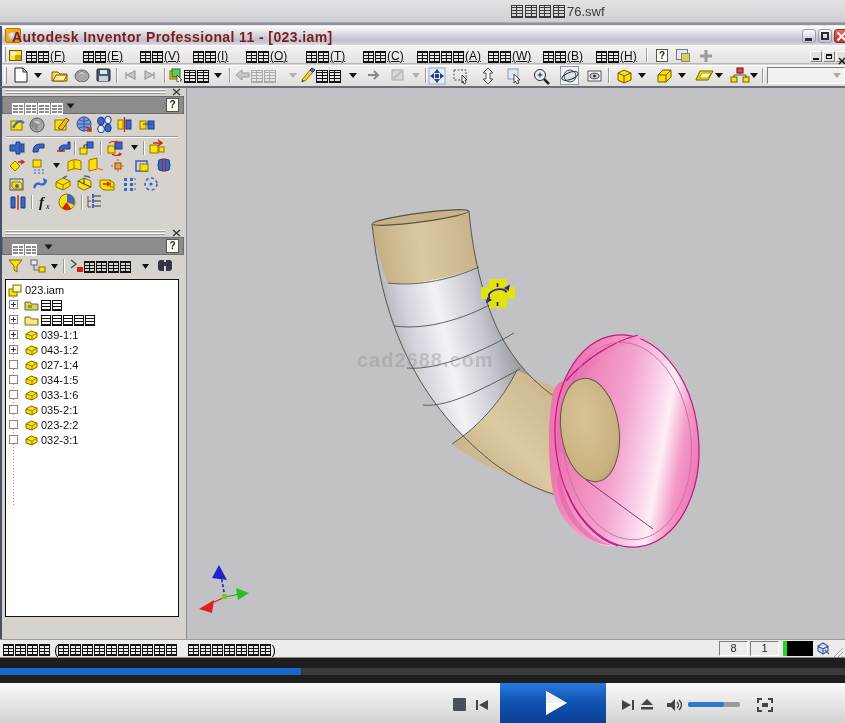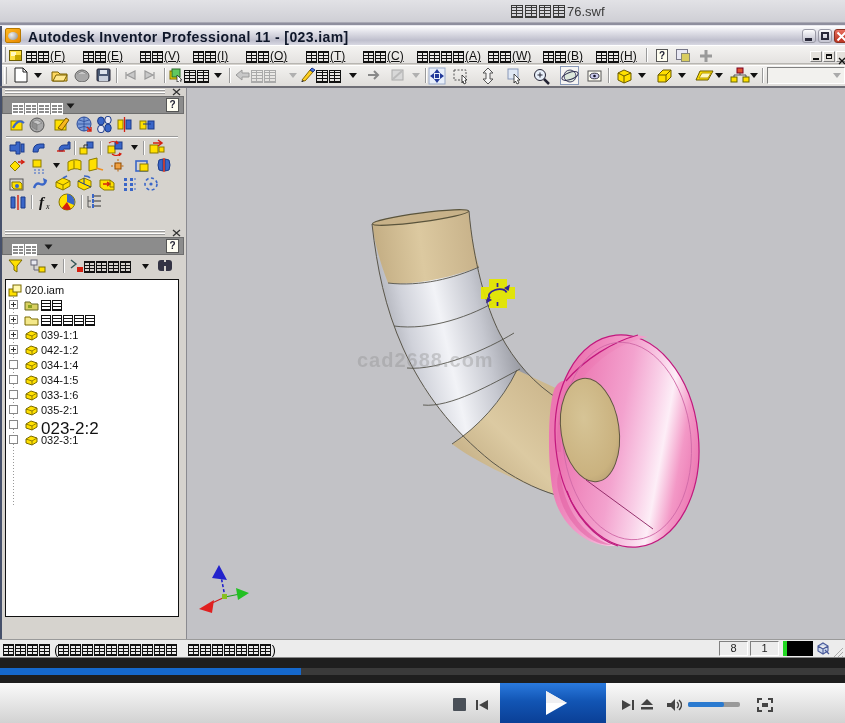--- a/index.html
+++ b/index.html
@@ -18,21 +18,21 @@
 <div class="ab" style="left:511px;top:3px;height:16px;font-size:13px;color:#3a3a3a;white-space:nowrap"><i class="cj" style="width:12px;height:13px;margin-right:2px;color:#3a3a3a;margin-bottom:0px"></i><i class="cj" style="width:12px;height:13px;margin-right:2px;color:#3a3a3a;margin-bottom:0px"></i><i class="cj" style="width:12px;height:13px;margin-right:2px;color:#3a3a3a;margin-bottom:0px"></i><i class="cj" style="width:12px;height:13px;margin-right:2px;color:#3a3a3a;margin-bottom:0px"></i><span class="lat">76.swf</span></div>
 <div class="ab" style="left:0;top:22px;width:845px;height:1px;background:#a9a9b4"></div>
 <div class="ab" style="left:0;top:23px;width:845px;height:2px;background:#8f8f9e"></div>
 <div class="ab" style="left:0;top:25px;width:845px;height:1px;background:#e8e8ee"></div>
 
 <div class="ab" style="left:0;top:26px;width:845px;height:632px;background:#d6d3ce;border-left:2px solid #46506a"></div>
 <div class="ab" style="left:2px;top:26px;width:843px;height:19px;background:linear-gradient(#ffffff,#e3e3ea 30%,#bfbfcd 75%,#d8d8e2)"></div>
 <div class="ab" style="left:5px;top:28px;width:16px;height:15px;background:linear-gradient(135deg,#ffb820,#e88800);border:1px solid #b87800;border-radius:2px">
  <div class="ab" style="left:2px;top:3px;width:10px;height:8px;background:radial-gradient(circle at 35% 35%,#f0f0f0,#8a8a8a);border-radius:50%"></div>
 </div>
-<div class="ab" style="left:28px;top:29px;font-size:14px;font-weight:bold;color:#0f172a;letter-spacing:0.4px">Autodesk Inventor Professional 11 - [023.iam]</div>
+<div class="ab" style="left:12px;top:29px;font-size:14px;font-weight:bold;color:#7f1d1d;letter-spacing:0.4px">Autodesk Inventor Professional 11 - [023.iam]</div>
 <div class="ab" style="left:802px;top:29px;width:14px;height:14px;background:linear-gradient(#fdfdfe,#c8c8d4 80%);border:1px solid #9a9aa6;border-radius:3px">
     <div class="ab" style="left:2px;top:8px;width:7px;height:3px;background:#2a2a3a"></div>
   </div>
 <div class="ab" style="left:818px;top:29px;width:14px;height:14px;background:linear-gradient(#fdfdfe,#c8c8d4 80%);border:1px solid #9a9aa6;border-radius:3px">
     <div class="ab" style="left:2px;top:2px;width:8px;height:8px;border:2px solid #2a2a3a"></div>
   </div>
 <div class="ab" style="left:834px;top:29px;width:14px;height:14px;background:linear-gradient(#e87060,#c03a28 80%);border:1px solid #8c3020;border-radius:3px">
     <svg class="ab" style="left:1px;top:1px" width="11" height="11">
       <path d="M1.5 1.5 L9.5 9.5 M9.5 1.5 L1.5 9.5" stroke="#fff" stroke-width="2"></path>
     </svg>
@@ -501,21 +501,21 @@
     <path d="M2 6 Q2 3 5 3 L8 3 L8 14 L5 14 Q2 14 2 11 Z" fill="#334"></path>
     <path d="M16 6 Q16 3 13 3 L10 3 L10 14 L13 14 Q16 14 16 11 Z" fill="#334"></path>
     <rect x="8" y="5" width="2" height="4" fill="#334"></rect>
   </svg>
 <div class="ab" style="left:5px;top:279px;width:174px;height:338px;background:#fff;border:1px solid #111"></div>
 <div class="ab" style="left:13px;top:290px;width:1px;height:215px;background:repeating-linear-gradient(0deg,#999 0 1px,transparent 1px 3px)"></div>
 <svg class="ab" style="left:8px;top:284px" width="15" height="13">
     <rect x="1" y="5" width="8" height="7" fill="#ffe000" stroke="#7a6a00"></rect>
     <rect x="5" y="1" width="8" height="7" fill="#fff8b0" stroke="#7a6a00"></rect>
   </svg>
-<div class="ab" style="left:25px;top:284px;font-size:11px;color:#111">020.iam</div>
+<div class="ab" style="left:25px;top:284px;font-size:11px;color:#111">023.iam</div>
 <div class="ab" style="left:9px;top:300px;width:9px;height:9px;background:#fff;border:1px solid #888">
     <svg style="display:block" width="7" height="7">
       <path d="M1 3.5 h5 M3.5 1 v5" stroke="#333"></path>
     </svg>
   </div>
 <svg class="ab" style="left:24px;top:299px" width="15" height="12">
     <path d="M1 3 h5 l1.5 2 h6.5 v6 h-13 z" fill="#d8d060" stroke="#6a6a20"></path>
     <rect x="4" y="6" width="4" height="3" fill="#8aa020"></rect>
   </svg>
 <div class="ab" style="left:41px;top:298px;font-size:12px"><i class="cj" style="width:10px;height:11px;margin-right:1px;color:#111;margin-bottom:0px"></i><i class="cj" style="width:10px;height:11px;margin-right:1px;color:#111;margin-bottom:0px"></i></div>
@@ -540,27 +540,27 @@
 <div class="ab" style="left:41px;top:329px;font-size:11px;color:#111">039-1:1</div>
 <div class="ab" style="left:9px;top:345px;width:9px;height:9px;background:#fff;border:1px solid #888">
     <svg style="display:block" width="7" height="7">
       <path d="M1 3.5 h5 M3.5 1 v5" stroke="#333"></path>
     </svg>
   </div>
 <svg class="ab" style="left:24px;top:344px" width="15" height="12">
     <path d="M2 5 L7 2 L13 4 L13 8 L8 11 L2 9 Z" fill="#ffe000" stroke="#7a6a00"></path>
     <path d="M2 5 L8 7 L13 4 M8 7 V11" fill="none" stroke="#7a6a00" stroke-width="0.8"></path>
   </svg>
-<div class="ab" style="left:41px;top:344px;font-size:11px;color:#111">042-1:2</div>
+<div class="ab" style="left:41px;top:344px;font-size:11px;color:#111">043-1:2</div>
 <div class="ab" style="left:9px;top:360px;width:9px;height:9px;background:#fff;border:1px solid #888"></div>
 <svg class="ab" style="left:24px;top:359px" width="15" height="12">
     <path d="M2 5 L7 2 L13 4 L13 8 L8 11 L2 9 Z" fill="#ffe000" stroke="#7a6a00"></path>
     <path d="M2 5 L8 7 L13 4 M8 7 V11" fill="none" stroke="#7a6a00" stroke-width="0.8"></path>
   </svg>
-<div class="ab" style="left:41px;top:359px;font-size:11px;color:#111">034-1:4</div>
+<div class="ab" style="left:41px;top:359px;font-size:11px;color:#111">027-1:4</div>
 <div class="ab" style="left:9px;top:375px;width:9px;height:9px;background:#fff;border:1px solid #888"></div>
 <svg class="ab" style="left:24px;top:374px" width="15" height="12">
     <path d="M2 5 L7 2 L13 4 L13 8 L8 11 L2 9 Z" fill="#ffe000" stroke="#7a6a00"></path>
     <path d="M2 5 L8 7 L13 4 M8 7 V11" fill="none" stroke="#7a6a00" stroke-width="0.8"></path>
   </svg>
 <div class="ab" style="left:41px;top:374px;font-size:11px;color:#111">034-1:5</div>
 <div class="ab" style="left:9px;top:390px;width:9px;height:9px;background:#fff;border:1px solid #888"></div>
 <svg class="ab" style="left:24px;top:389px" width="15" height="12">
     <path d="M2 5 L7 2 L13 4 L13 8 L8 11 L2 9 Z" fill="#ffe000" stroke="#7a6a00"></path>
     <path d="M2 5 L8 7 L13 4 M8 7 V11" fill="none" stroke="#7a6a00" stroke-width="0.8"></path>
@@ -570,21 +570,21 @@
 <svg class="ab" style="left:24px;top:404px" width="15" height="12">
     <path d="M2 5 L7 2 L13 4 L13 8 L8 11 L2 9 Z" fill="#ffe000" stroke="#7a6a00"></path>
     <path d="M2 5 L8 7 L13 4 M8 7 V11" fill="none" stroke="#7a6a00" stroke-width="0.8"></path>
   </svg>
 <div class="ab" style="left:41px;top:404px;font-size:11px;color:#111">035-2:1</div>
 <div class="ab" style="left:9px;top:420px;width:9px;height:9px;background:#fff;border:1px solid #888"></div>
 <svg class="ab" style="left:24px;top:419px" width="15" height="12">
     <path d="M2 5 L7 2 L13 4 L13 8 L8 11 L2 9 Z" fill="#ffe000" stroke="#7a6a00"></path>
     <path d="M2 5 L8 7 L13 4 M8 7 V11" fill="none" stroke="#7a6a00" stroke-width="0.8"></path>
   </svg>
-<div class="ab" style="left:41px;top:419px;font-size:17px;color:#111">023-2:2</div>
+<div class="ab" style="left:41px;top:419px;font-size:11px;color:#111">023-2:2</div>
 <div class="ab" style="left:9px;top:435px;width:9px;height:9px;background:#fff;border:1px solid #888"></div>
 <svg class="ab" style="left:24px;top:434px" width="15" height="12">
     <path d="M2 5 L7 2 L13 4 L13 8 L8 11 L2 9 Z" fill="#ffe000" stroke="#7a6a00"></path>
     <path d="M2 5 L8 7 L13 4 M8 7 V11" fill="none" stroke="#7a6a00" stroke-width="0.8"></path>
   </svg>
 <div class="ab" style="left:41px;top:434px;font-size:11px;color:#111">032-3:1</div>
 <div class="ab" style="left:0;top:639px;width:845px;height:19px;background:#ececec;border-top:1px solid #9a9a9a;border-bottom:1px solid #888"></div>
 <div class="ab" style="left:3px;top:642px;font-size:12px"><i class="cj" style="width:11px;height:12px;margin-right:1px;color:#111;margin-bottom:0px"></i><i class="cj" style="width:11px;height:12px;margin-right:1px;color:#111;margin-bottom:0px"></i><i class="cj" style="width:11px;height:12px;margin-right:1px;color:#111;margin-bottom:0px"></i><i class="cj" style="width:11px;height:12px;margin-right:1px;color:#111;margin-bottom:0px"></i><span class="lat"> </span><span class="lat">(</span><i class="cj" style="width:11px;height:12px;margin-right:1px;color:#111;margin-bottom:0px"></i><i class="cj" style="width:11px;height:12px;margin-right:1px;color:#111;margin-bottom:0px"></i><i class="cj" style="width:11px;height:12px;margin-right:1px;color:#111;margin-bottom:0px"></i><i class="cj" style="width:11px;height:12px;margin-right:1px;color:#111;margin-bottom:0px"></i><i class="cj" style="width:11px;height:12px;margin-right:1px;color:#111;margin-bottom:0px"></i><i class="cj" style="width:11px;height:12px;margin-right:1px;color:#111;margin-bottom:0px"></i><i class="cj" style="width:11px;height:12px;margin-right:1px;color:#111;margin-bottom:0px"></i><i class="cj" style="width:11px;height:12px;margin-right:1px;color:#111;margin-bottom:0px"></i><i class="cj" style="width:11px;height:12px;margin-right:1px;color:#111;margin-bottom:0px"></i><i class="cj" style="width:11px;height:12px;margin-right:1px;color:#111;margin-bottom:0px"></i><span style="display:inline-block;width:6px"></span><span class="lat"> </span><i class="cj" style="width:11px;height:12px;margin-right:1px;color:#111;margin-bottom:0px"></i><i class="cj" style="width:11px;height:12px;margin-right:1px;color:#111;margin-bottom:0px"></i><i class="cj" style="width:11px;height:12px;margin-right:1px;color:#111;margin-bottom:0px"></i><i class="cj" style="width:11px;height:12px;margin-right:1px;color:#111;margin-bottom:0px"></i><i class="cj" style="width:11px;height:12px;margin-right:1px;color:#111;margin-bottom:0px"></i><i class="cj" style="width:11px;height:12px;margin-right:1px;color:#111;margin-bottom:0px"></i><i class="cj" style="width:11px;height:12px;margin-right:1px;color:#111;margin-bottom:0px"></i><span class="lat">)</span></div>
 <div class="ab sunk" style="left:719px;top:641px;width:29px;height:15px;background:#ececec;font-size:11px;text-align:center;color:#222">8</div>
 <div class="ab sunk" style="left:750px;top:641px;width:29px;height:15px;background:#ececec;font-size:11px;text-align:center;color:#222">1</div>

